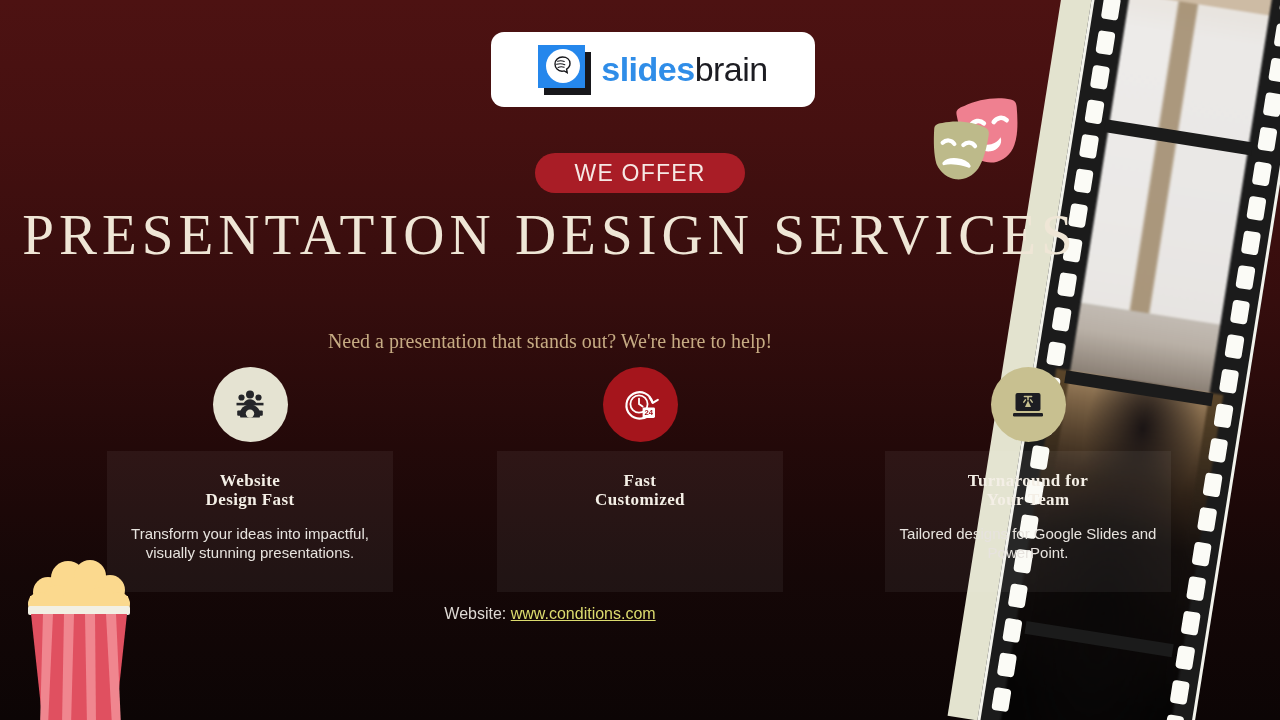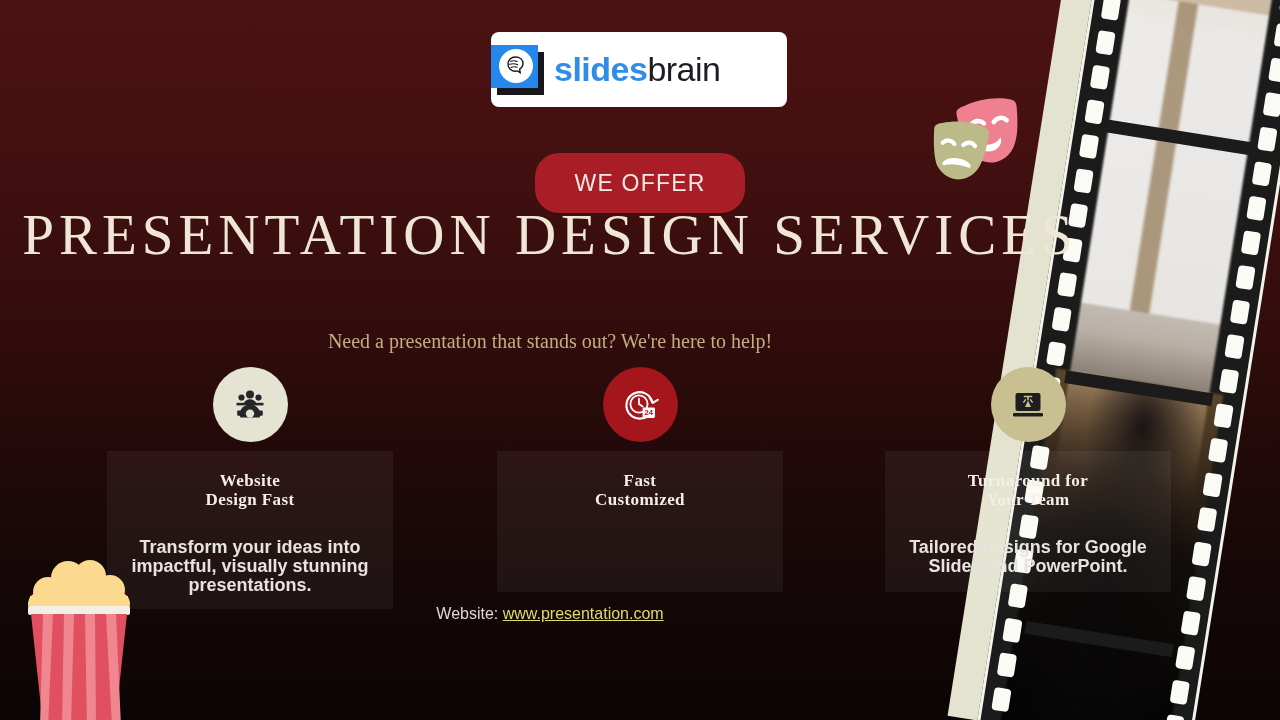--- a/index.html
+++ b/index.html
@@ -73,23 +73,23 @@
   .perfs.right{ right:0; }
   .perf{
     position:absolute; left:9px;
     width:17px; height:23px;
     background:#fbfbf6; border-radius:4px;
   }
 
   
   .logo-card{
     position:absolute; left:491px; top:32px;
-    width:296px; height:75px;
-    background:#fff; border-radius:8px;
-    display:flex; align-items:center; justify-content:flex-start; gap:10px;
+    width:324px; height:75px;
+    background:#fff; border-radius:13px;
+    display:flex; align-items:center; justify-content:center; gap:10px;
   }
   .logo-mark{ position:relative; width:53px; height:50px; flex:0 0 auto; }
   .logo-mark .shadow{
     position:absolute; left:6px; top:7px;
     width:47px; height:43px; background:#17171b;
   }
   .logo-mark .blue{
     position:absolute; left:0; top:0;
     width:47px; height:43px; background:#2587ec;
   }
@@ -98,21 +98,21 @@
     width:34px; height:34px; border-radius:50%;
     background:#fff;
   }
   .logo-text{ font-size:34px; letter-spacing:-.5px; white-space:nowrap; }
   .logo-text .a{ color:#2f8de8; font-weight:700; }
   .logo-text .b{ color:#1c1c22; font-weight:400; }
 
   
   .badge{
     position:absolute; left:535px; top:153px;
-    width:210px; height:60px; border-radius:24px;
+    width:210px; height:40px; border-radius:24px;
     background:#a91d26;
     display:flex; align-items:center; justify-content:center;
     color:#f6e8e4; font-size:23px; letter-spacing:1.2px;
   }
   .title{
     position:absolute; left:0; right:0; top:205px;
     text-align:center;
     font-family:"Liberation Serif", serif;
     font-size:57px; line-height:60px;
     letter-spacing:5px;
@@ -150,23 +150,23 @@
     padding:20px 10px 14px;
     text-align:center;
     position:relative; z-index:2;
   }
   .card h3{
     font-family:"Liberation Serif", serif;
     font-size:17px; font-weight:700; line-height:19px;
     color:#f4efe6; letter-spacing:.4px;
   }
   .card p{
-    margin-top:29px;
-    font-size:18px; line-height:19px;
-    color:#e7e3de; font-weight:700;
+    margin-top:15px;
+    font-size:15px; line-height:19px;
+    color:#e7e3de; font-weight:400;
   }
 
   
   .contact{
     position:absolute; left:0; top:604px; width:1280px;
     text-align:center;
     font-size:16px; line-height:19.5px;
     color:#ded9d4; font-weight:300;
     padding-right:180px;
     z-index:4;
@@ -322,21 +322,21 @@
       <h3>
         <span>Turnaround for</span><br>
         <span>Your Team</span>
       </h3>
       <p>Tailored designs for Google Slides and PowerPoint.</p>
     </div>
   </div>
 
   <div class="contact">
     <div>
-      <span>Website: </span><a href="#">www.presentation.com</a>
+      <span>Website: </span><a href="#">www.conditions.com</a>
     </div>
   </div>
 
   <div class="masks">
     <svg width="125" height="105" viewBox="0 0 125 105">
       <g transform="rotate(-8 70 42)">
         <path d="M44 6c14-5 34-5 47 0 4 1.6 5 4 4.8 8.2-.7 13-2.4 27.8-7.6 37.4C83.6 61 74 66 65.6 66S48 61 42.8 51.6C37.6 42 36 27.2 35.2 14.2 35 10 36 7.6 44 6z" fill="#ef8090"></path>
         <path d="M48 26c3.4-4 9.4-4.6 13 0" fill="none" stroke="#fff" stroke-width="4.6" stroke-linecap="round"></path>
         <path d="M71 26c3.4-4 9.4-4.6 13 0" fill="none" stroke="#fff" stroke-width="4.6" stroke-linecap="round"></path>
         <path d="M52 42c6 7.6 17.6 7.6 23.6 0 1.6 7.4-5 12.6-11.8 12.6S50.4 49.4 52 42z" fill="#fff"></path>

